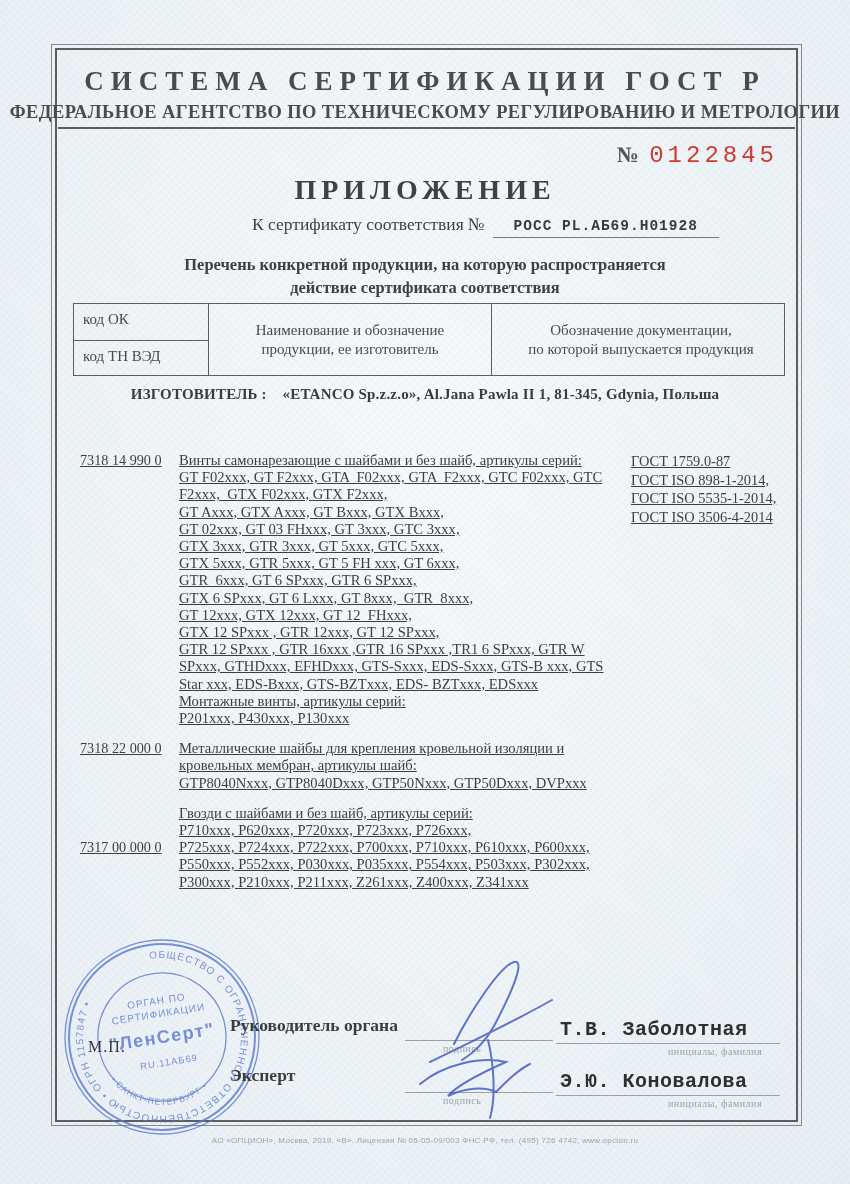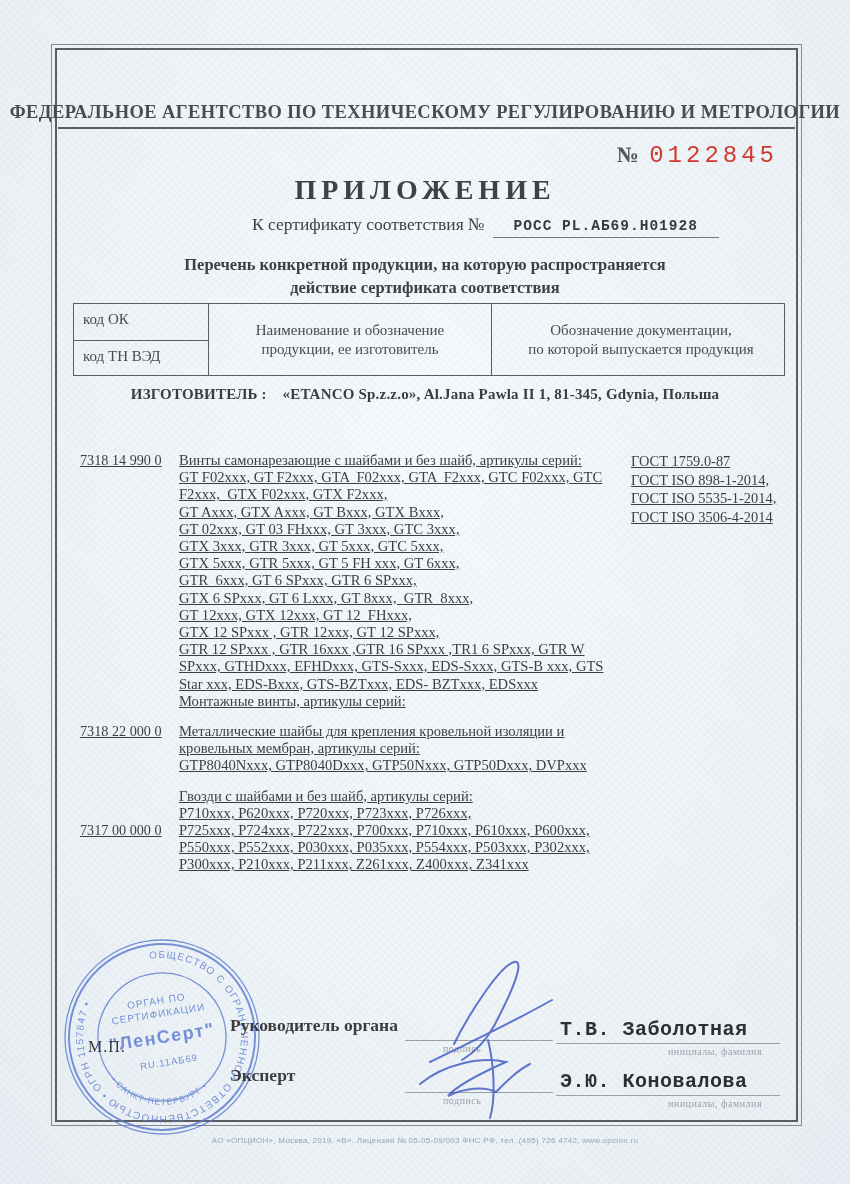--- a/index.html
+++ b/index.html
@@ -124,20 +124,21 @@
   }
   .stxt{fill:#5b7bd0;font-family:"Liberation Sans","DejaVu Sans",sans-serif;}
 </style>
 </head>
 <body>
 
 <div class="page">
   <div class="frame"></div>
   <div class="header-rule"></div>
 
+  <div class="abs doc-title">СИСТЕМА СЕРТИФИКАЦИИ ГОСТ Р</div>
   <div class="abs doc-subtitle">ФЕДЕРАЛЬНОЕ АГЕНТСТВО ПО ТЕХНИЧЕСКОМУ РЕГУЛИРОВАНИЮ И МЕТРОЛОГИИ</div>
 
   <div class="abs blank-number">
     <span class="no">№</span>
     <span class="val">0122845</span>
   </div>
 
   <div class="abs appendix-title">ПРИЛОЖЕНИЕ</div>
 
   <div class="abs cert-line">
@@ -182,33 +183,34 @@
           <div>GTX 3xxx, GTR 3xxx, GT 5xxx, GTC 5xxx,</div>
           <div>GTX 5xxx, GTR 5xxx, GT 5 FH xxx, GT 6xxx,</div>
           <div>GTR  6xxx, GT 6 SPxxx, GTR 6 SPxxx,</div>
           <div>GTX 6 SPxxx, GT 6 Lxxx, GT 8xxx,  GTR  8xxx,</div>
           <div>GT 12xxx, GTX 12xxx, GT 12  FHxxx,</div>
           <div>GTX 12 SPxxx , GTR 12xxx, GT 12 SPxxx,</div>
           <div>GTR 12 SPxxx , GTR 16xxx ,GTR 16 SPxxx ,TR1 6 SPxxx, GTR W</div>
           <div>SPxxx, GTHDxxx, EFHDxxx, GTS-Sxxx, EDS-Sxxx, GTS-B xxx, GTS</div>
           <div>Star xxx, EDS-Bxxx, GTS-BZTxxx, EDS- BZTxxx, EDSxxx</div>
           <div>Монтажные винты, артикулы серий:</div>
+          <div>P201xxx, P430xxx, P130xxx</div>
         </div>
         <div class="pdocs">
           <div>ГОСТ 1759.0-87</div>
           <div>ГОСТ ISO 898-1-2014,</div>
           <div>ГОСТ ISO 5535-1-2014,</div>
           <div>ГОСТ ISO 3506-4-2014</div>
         </div>
       </div>
       <div class="prow">
         <div class="pcode" style="padding-top: 0px;">7318 22 000 0</div>
         <div class="pdesc">
           <div>Металлические шайбы для крепления кровельной изоляции и</div>
-          <div>кровельных мембран, артикулы серий:</div>
+          <div>кровельных мембран, артикулы шайб:</div>
           <div>GTP8040Nxxx, GTP8040Dxxx, GTP50Nxxx, GTP50Dxxx, DVPxxx</div>
         </div>
         <div class="pdocs"></div>
       </div>
       <div class="prow">
         <div class="pcode" style="padding-top: 34.4px;">7317 00 000 0</div>
         <div class="pdesc">
           <div>Гвозди с шайбами и без шайб, артикулы серий:</div>
           <div>P710xxx, P620xxx, P720xxx, P723xxx, P726xxx,</div>
           <div>P725xxx, P724xxx, P722xxx, P700xxx, P710xxx, P610xxx, P600xxx,</div>

